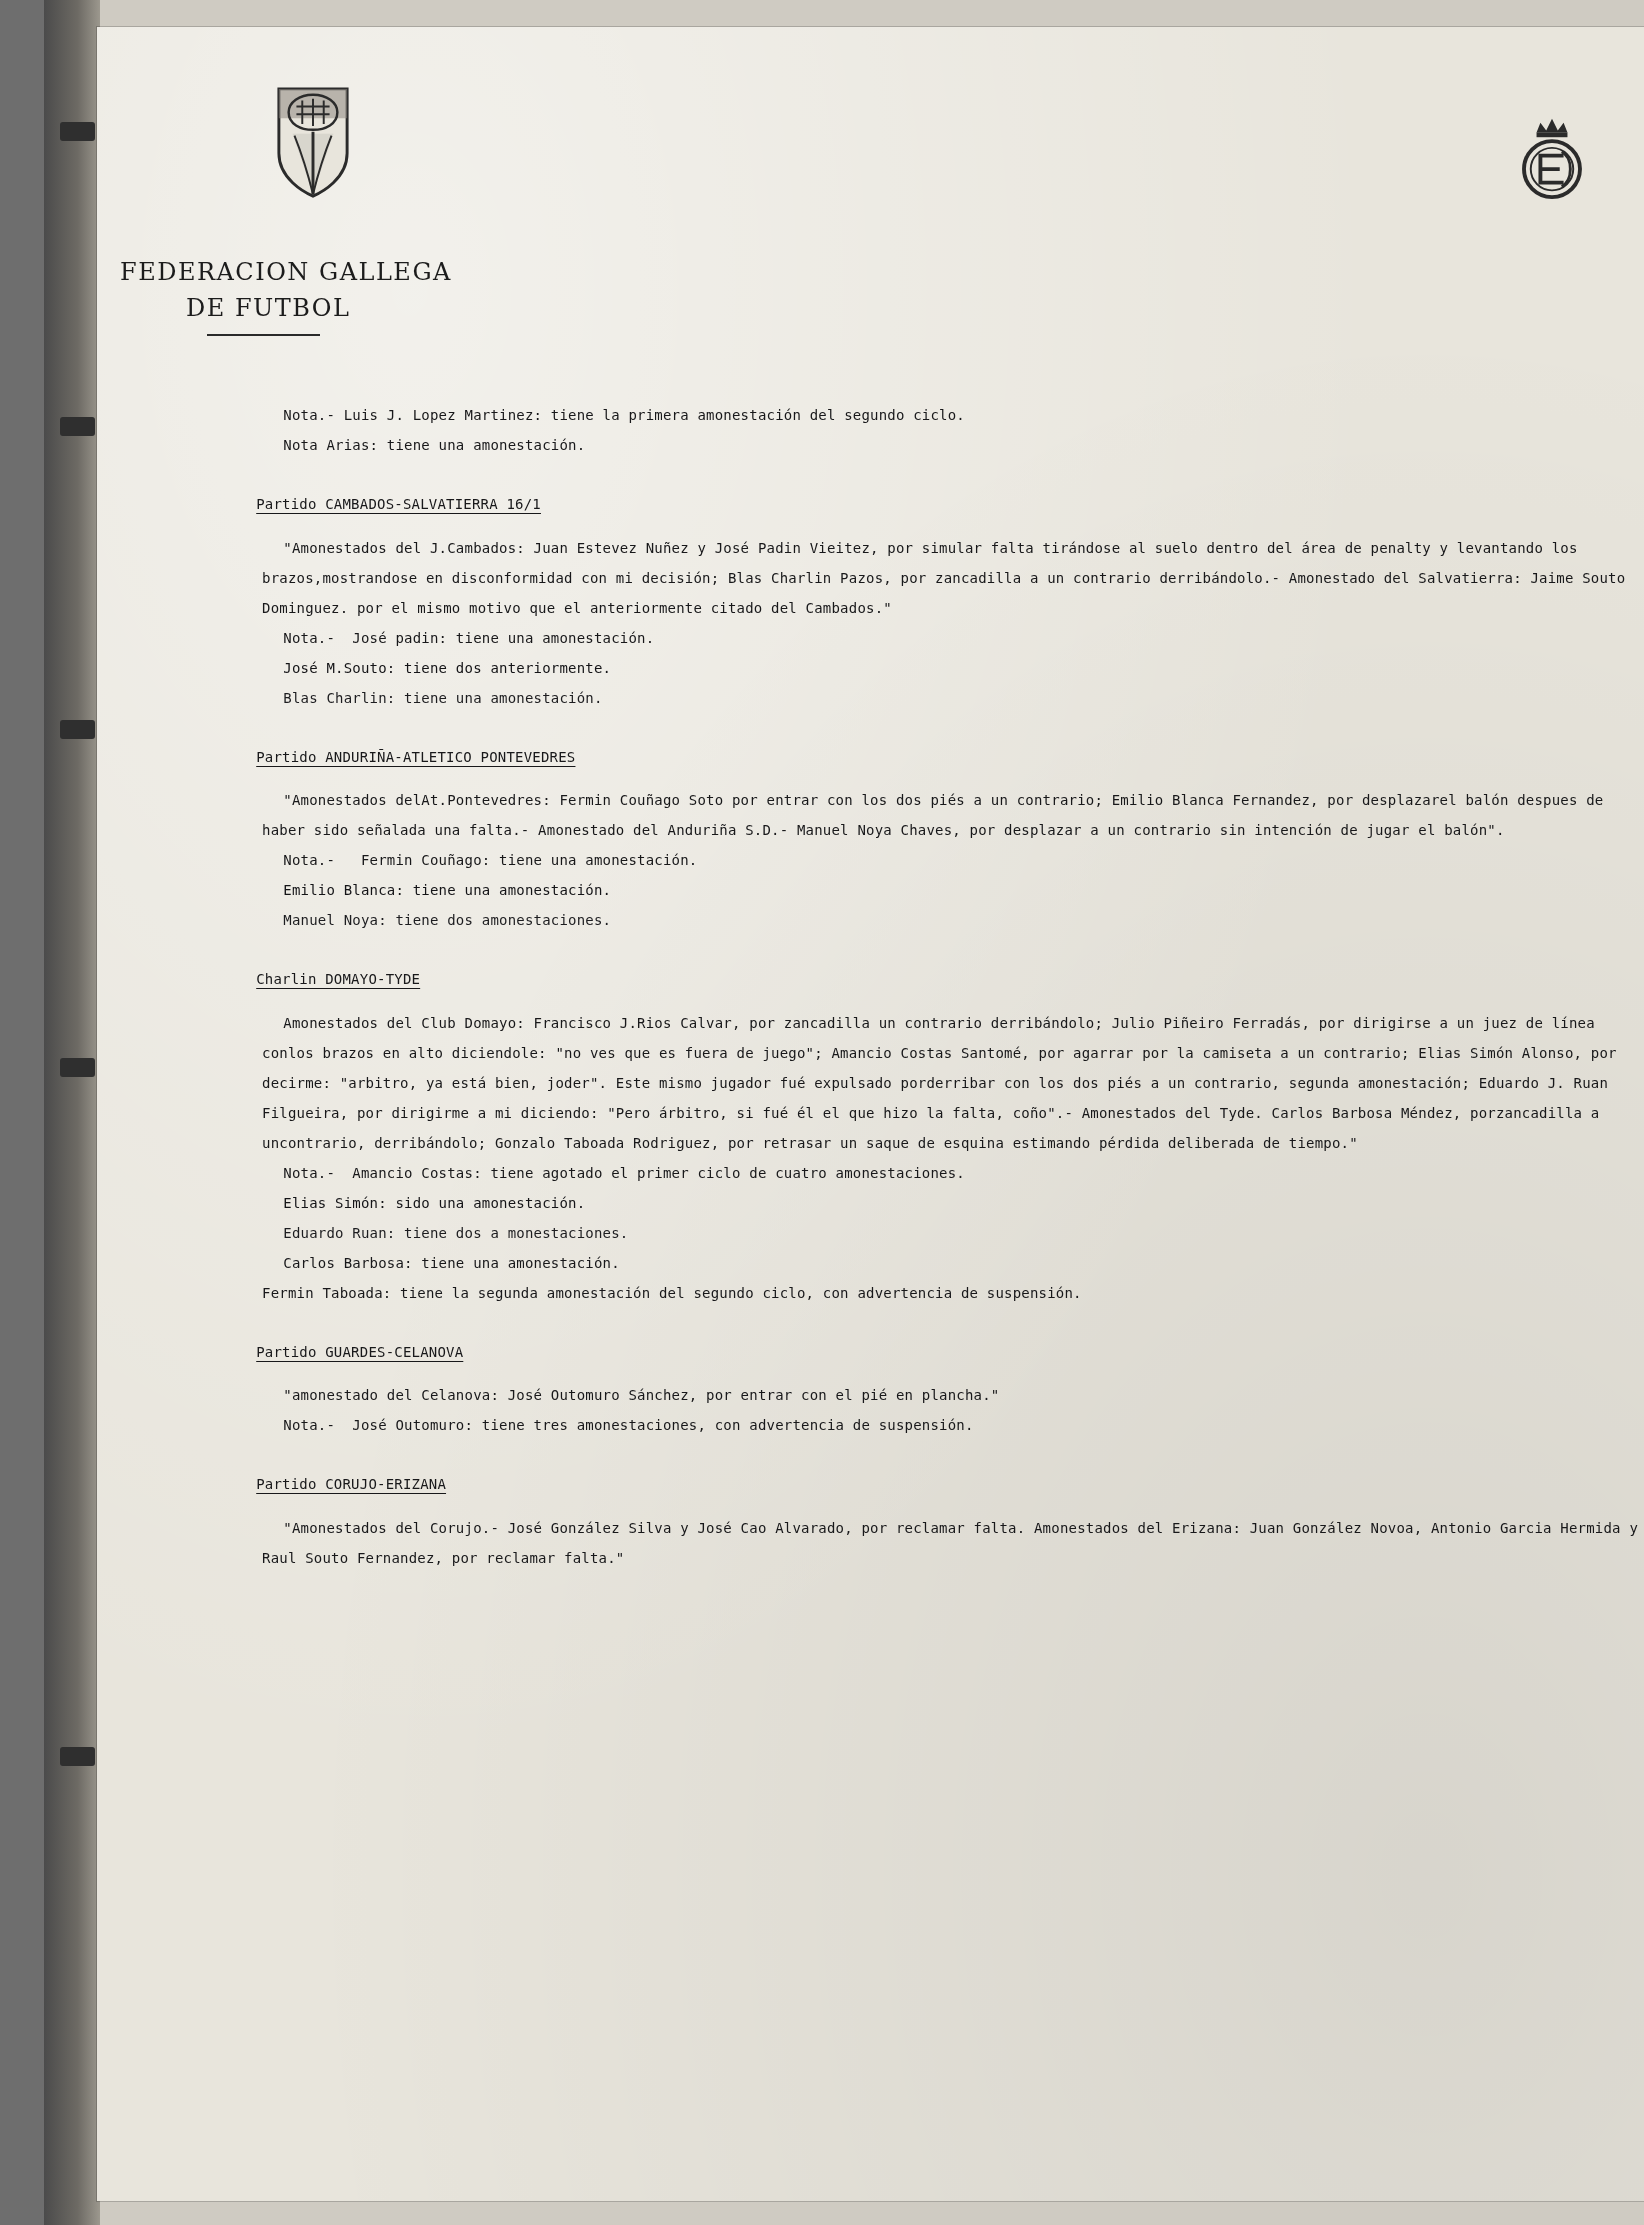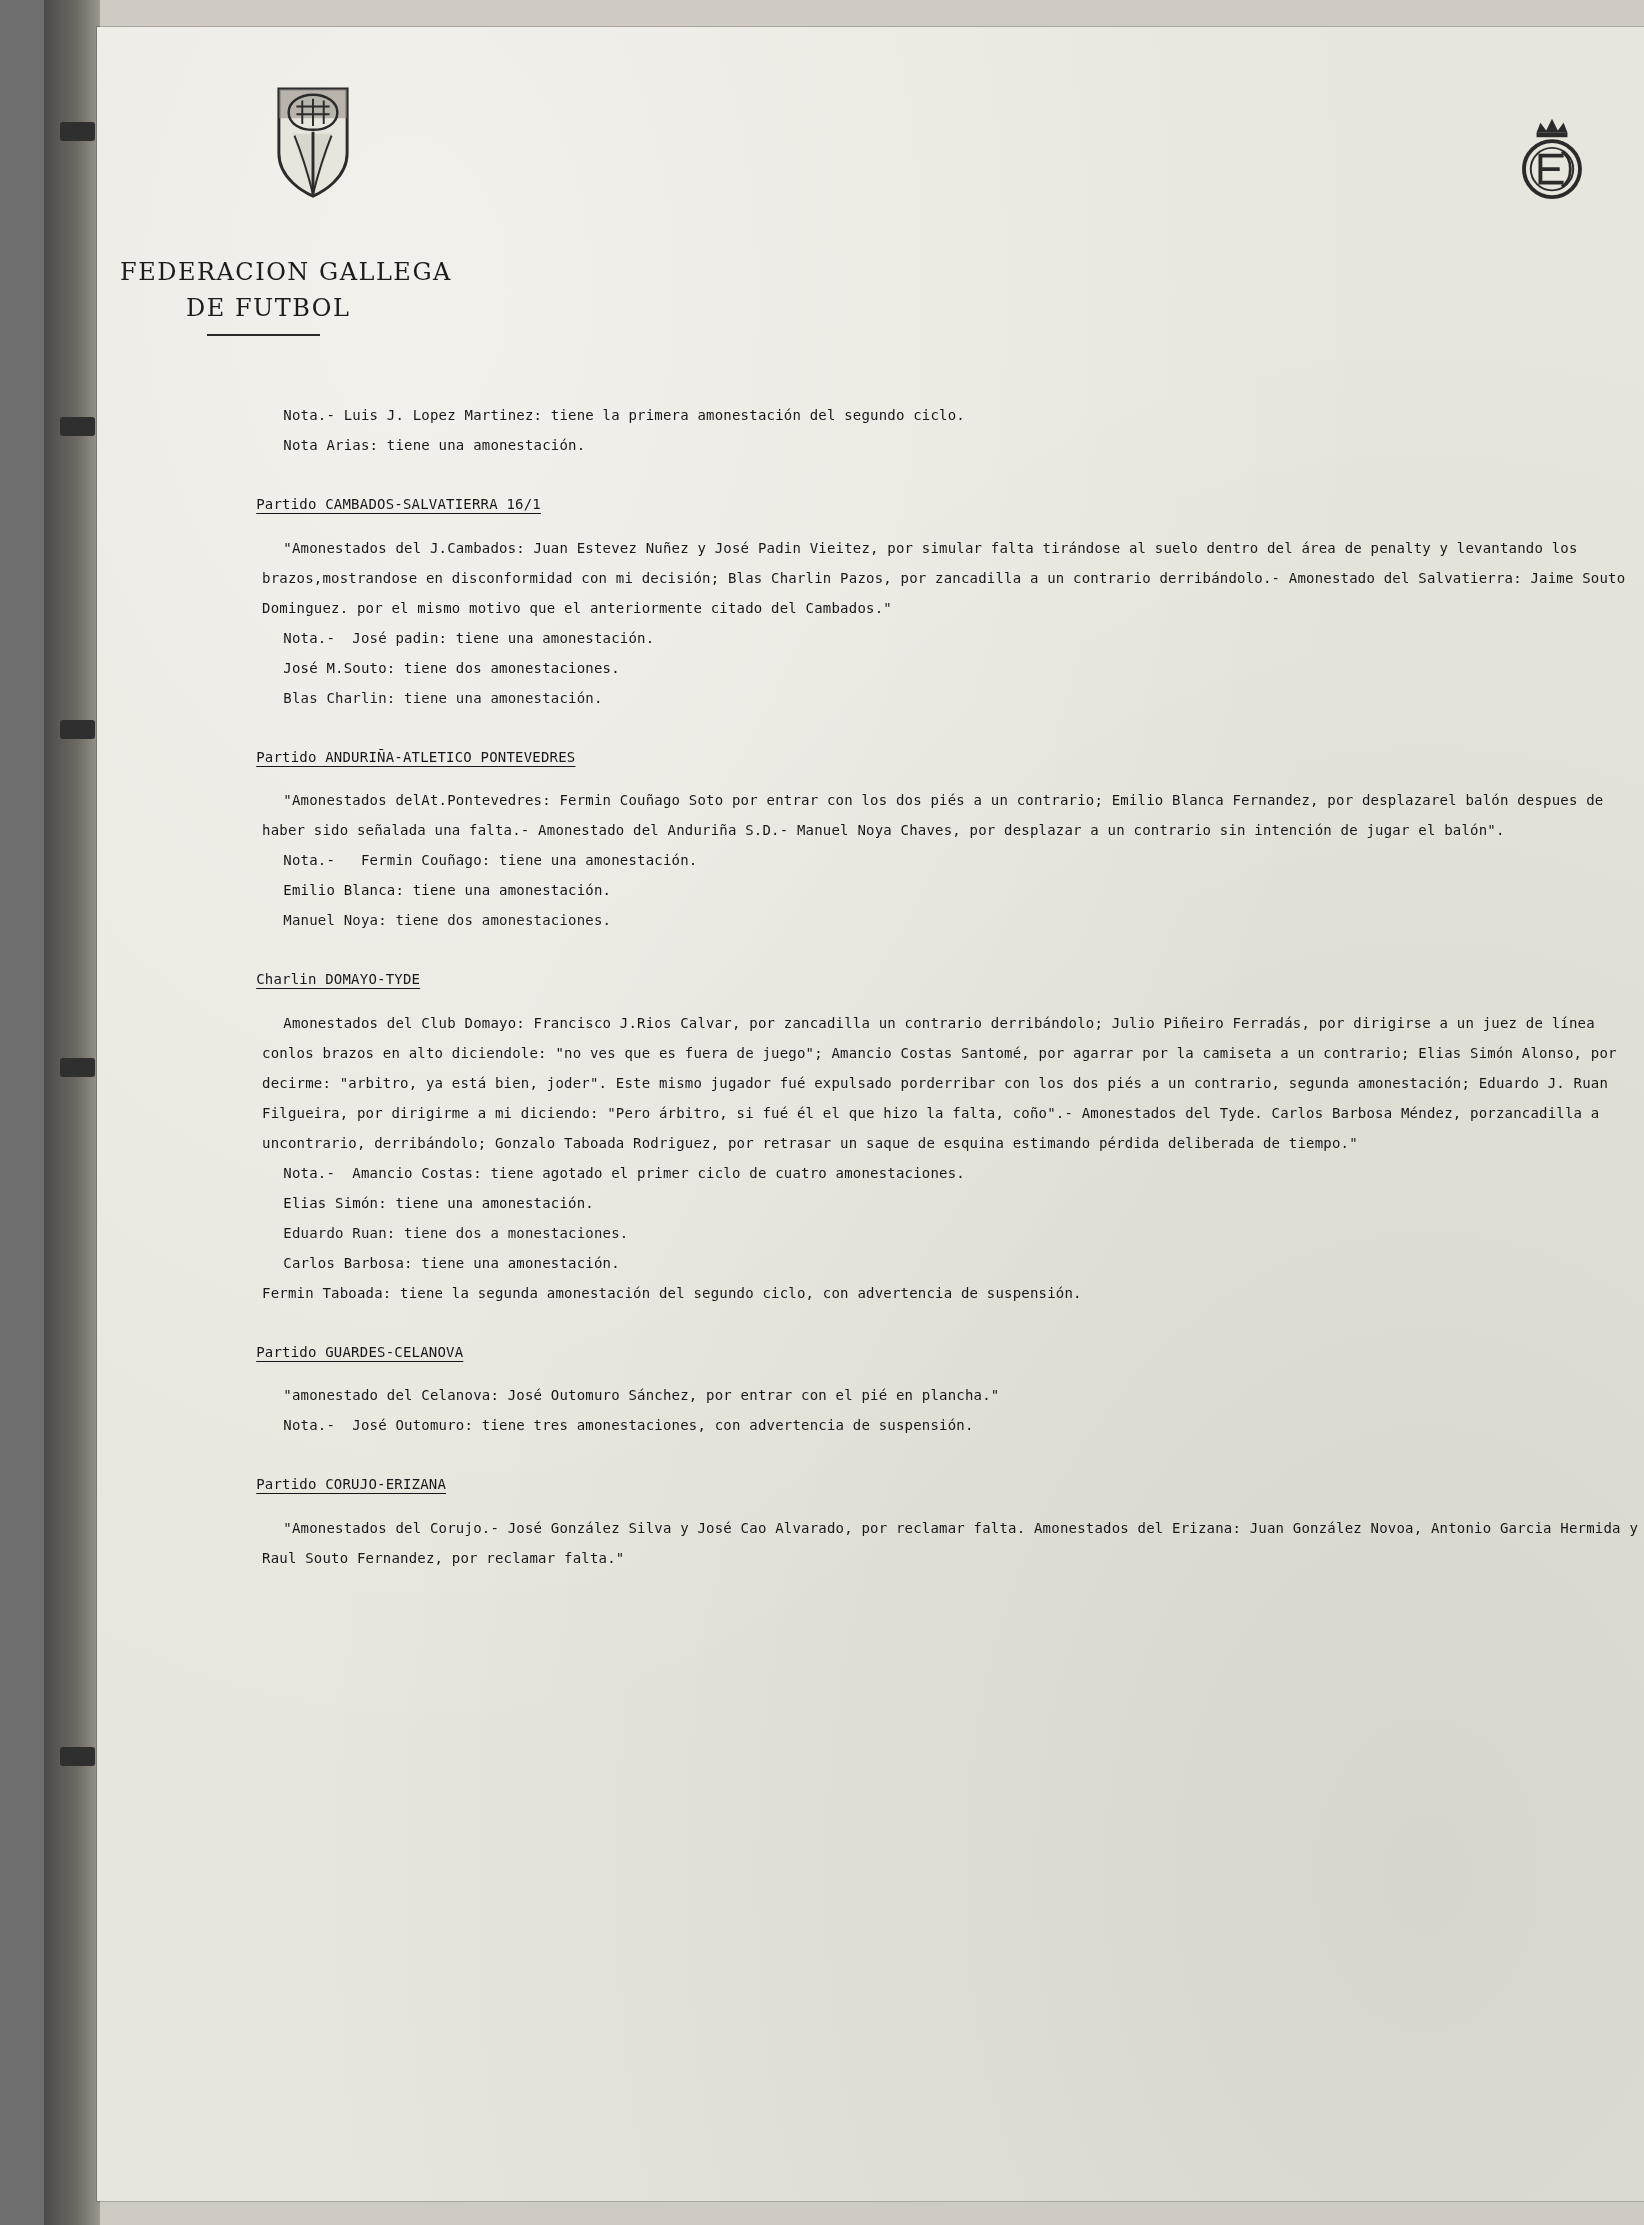--- a/index.html
+++ b/index.html
@@ -162,41 +162,41 @@
       <span class="line indent">Nota.- Luis J. Lopez Martinez: tiene la primera amonestación del segundo ciclo.</span>
       <span class="line indent">Nota Arias: tiene una amonestación.</span>
     </div>
     <div class="gap"></div>
 
     <div class="block">
       <span class="heading indent">Partido CAMBADOS-SALVATIERRA 16/1</span>
       <div class="gap-sm"></div>
       <span class="para first">"Amonestados del J.Cambados: Juan Estevez Nuñez y José Padin Vieitez, por simular falta tirándose al suelo dentro del área de penalty y levantando los brazos,mostrandose en disconformidad con mi decisión; Blas Charlin Pazos, por zancadilla a un contrario derribándolo.- Amonestado del Salvatierra: Jaime Souto Dominguez. por el mismo motivo que el anteriormente citado del Cambados."</span>
       <span class="line indent">Nota.-  José padin: tiene una amonestación.</span>
-      <span class="line indent">José M.Souto: tiene dos amonestaciones.</span>
+      <span class="line indent">José M.Souto: tiene dos anteriormente.</span>
       <span class="line indent">Blas Charlin: tiene una amonestación.</span>
     </div>
     <div class="gap"></div>
 
     <div class="block">
       <span class="heading indent">Partido ANDURIÑA-ATLETICO PONTEVEDRES</span>
       <div class="gap-sm"></div>
       <span class="para first">"Amonestados delAt.Pontevedres: Fermin Couñago Soto por entrar con los dos piés a un contrario; Emilio Blanca Fernandez, por desplazarel balón despues de haber sido señalada una falta.- Amonestado del Anduriña S.D.- Manuel Noya Chaves, por desplazar a un contrario sin intención de jugar el balón".</span>
       <span class="line indent">Nota.-   Fermin Couñago: tiene una amonestación.</span>
       <span class="line indent">Emilio Blanca: tiene una amonestación.</span>
       <span class="line indent">Manuel Noya: tiene dos amonestaciones.</span>
     </div>
     <div class="gap"></div>
 
     <div class="block">
       <span class="heading indent">Charlin DOMAYO-TYDE</span>
       <div class="gap-sm"></div>
       <span class="para first">Amonestados del Club Domayo: Francisco J.Rios Calvar, por zancadilla un contrario derribándolo; Julio Piñeiro Ferradás, por dirigirse a un juez de línea conlos brazos en alto diciendole: "no ves que es fuera de juego"; Amancio Costas Santomé, por agarrar por la camiseta a un contrario; Elias Simón Alonso, por decirme: "arbitro, ya está bien, joder". Este mismo jugador fué expulsado porderribar con los dos piés a un contrario, segunda amonestación; Eduardo J. Ruan Filgueira, por dirigirme a mi diciendo: "Pero árbitro, si fué él el que hizo la falta, coño".- Amonestados del Tyde. Carlos Barbosa Méndez, porzancadilla a uncontrario, derribándolo; Gonzalo Taboada Rodriguez, por retrasar un saque de esquina estimando pérdida deliberada de tiempo."</span>
       <span class="line indent">Nota.-  Amancio Costas: tiene agotado el primer ciclo de cuatro amonestaciones.</span>
-      <span class="line indent">Elias Simón: tiene una amonestación.</span>
+      <span class="line indent">Elias Simón: sido una amonestación.</span>
       <span class="line indent">Eduardo Ruan: tiene dos a monestaciones.</span>
       <span class="line indent">Carlos Barbosa: tiene una amonestación.</span>
       <span class="line">Fermin Taboada: tiene la segunda amonestación del segundo ciclo, con advertencia de suspensión.</span>
     </div>
     <div class="gap"></div>
 
     <div class="block">
       <span class="heading indent">Partido GUARDES-CELANOVA</span>
       <div class="gap-sm"></div>
       <span class="para first">"amonestado del Celanova: José Outomuro Sánchez, por entrar con el pié en plancha."</span>

